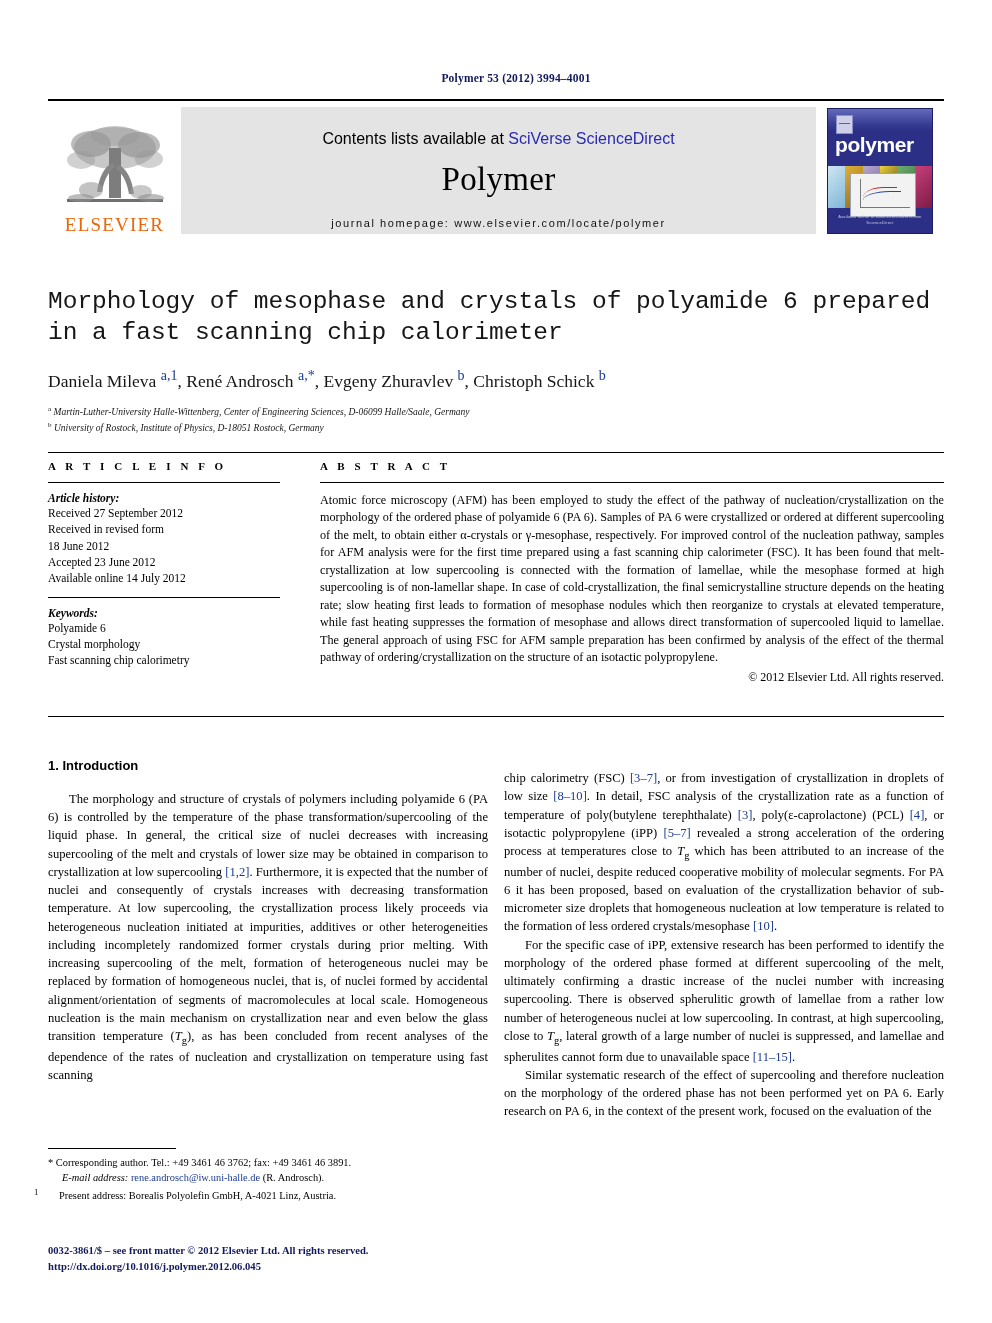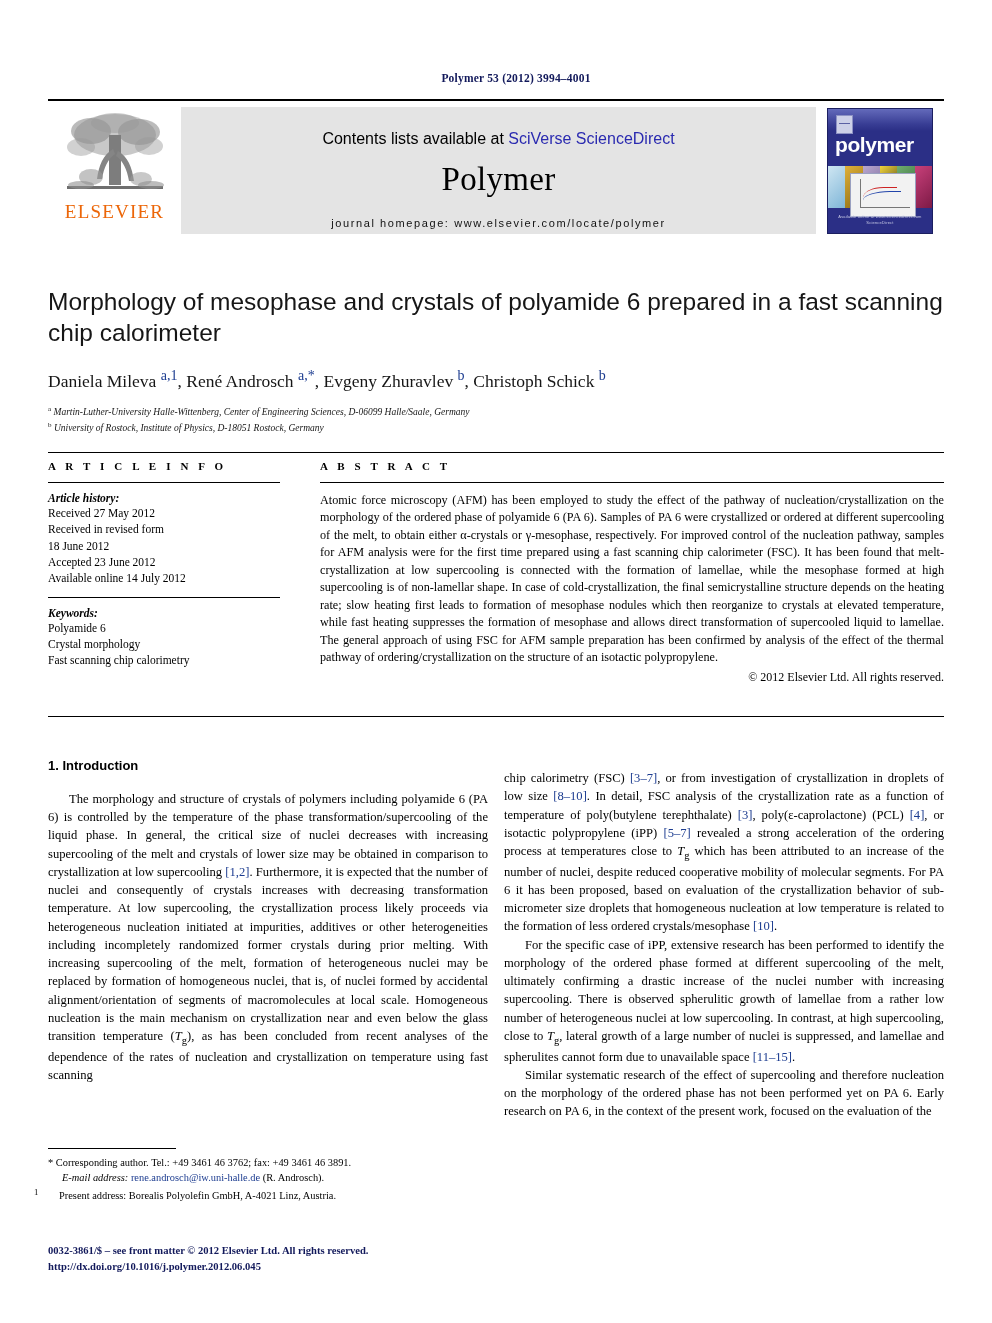--- a/index.html
+++ b/index.html
@@ -53,21 +53,21 @@
     align-items: stretch;
     margin-top: 6px;
     height: 127px;
   }
   .elsevier-block {
     width: 133px;
     flex: 0 0 133px;
     display: flex;
     flex-direction: column;
     align-items: center;
-    justify-content: flex-start;
+    justify-content: flex-end;
     padding-top: 2px;
   }
   .elsevier-tree {
     width: 108px;
     height: 92px;
   }
   .elsevier-word {
     font-family: "Liberation Serif", serif;
     font-size: 19px;
     letter-spacing: 1.2px;
@@ -196,21 +196,21 @@
   }
 
   
   .title-block {
     position: absolute;
     top: 287px;
     left: 48px;
     width: 896px;
   }
   .paper-title {
-    font-family: Liberation Sans, sans-serif;
+    font-family: Liberation Mono, monospace;
     font-size: 24.5px;
     line-height: 1.25;
     color: #161616;
     margin: 0;
     font-weight: normal;
   }
   .authors {
     font-family: "Liberation Serif", serif;
     font-size: 17.5px;
     color: #161616;
@@ -430,21 +430,21 @@
     </div>
   </div>
 
   <div class="rule-wide" style="top:452px;"></div>
   <div class="rule-wide" style="top:716px;"></div>
 
   <div class="info-col">
     <div class="sec-caps">A R T I C L E   I N F O</div>
     <div class="thin-rule"></div>
     <div class="info-heading">Article history:</div>
-    <div class="info-line">Received 27 May 2012</div>
+    <div class="info-line">Received 27 September 2012</div>
     <div class="info-line">Received in revised form</div>
     <div class="info-line">18 June 2012</div>
     <div class="info-line">Accepted 23 June 2012</div>
     <div class="info-line">Available online 14 July 2012</div>
     <div class="keywords-rule"></div>
     <div class="info-heading">Keywords:</div>
     <div class="info-line">Polyamide 6</div>
     <div class="info-line">Crystal morphology</div>
     <div class="info-line">Fast scanning chip calorimetry</div>
   </div>

